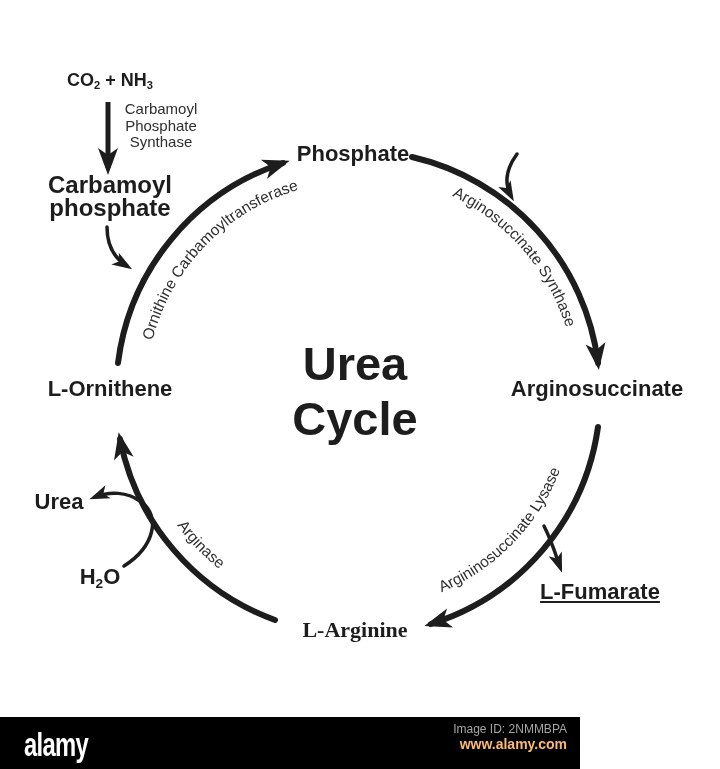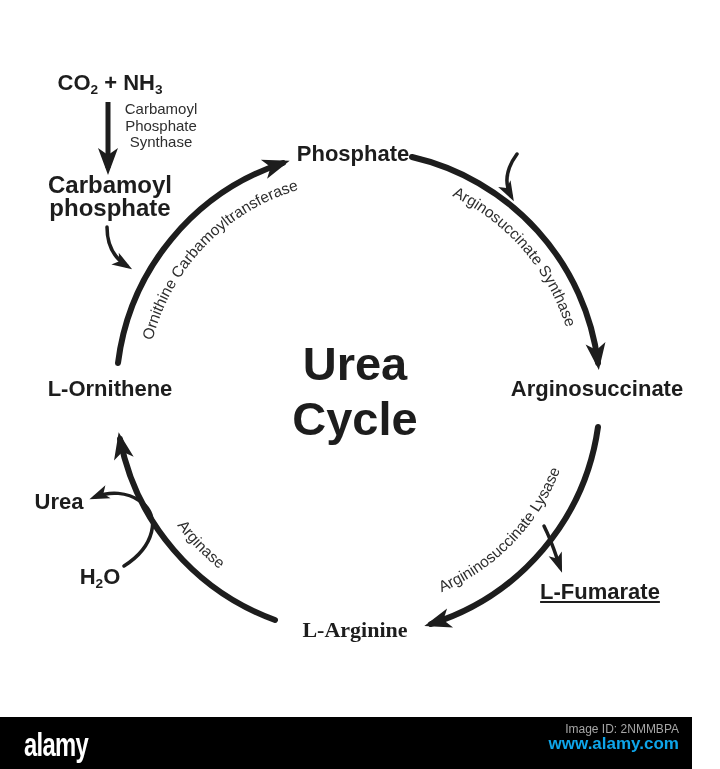--- a/index.html
+++ b/index.html
@@ -3,31 +3,31 @@
 <meta charset="utf-8">
 <style>
   html,body{margin:0;padding:0;background:#fff;}
   .stage{position:relative;width:720px;height:769px;background:#ffffff;overflow:hidden;
          font-family:"Liberation Sans", sans-serif;color:#1d1d1d;}
   .diagram-svg{position:absolute;left:0;top:0;}
   .lbl{position:absolute;transform:translateX(-50%);font-weight:bold;white-space:nowrap;
        color:#1d1d1d;text-align:center;}
   .lbl sub{font-size:0.62em;position:relative;top:0.28em;vertical-align:baseline;}
   .lbl-met{font-size:22px;}
-  .lbl-co2{font-size:22px;}
+  .lbl-co2{font-size:18px;}
   .lbl-cp{font-size:24px;line-height:23px;}
   .lbl-cps{font-size:15px;font-weight:normal;color:#2e2e2e;line-height:16.5px;}
   .title{position:absolute;left:355px;top:336px;transform:translateX(-50%);
          font-size:47px;font-weight:bold;line-height:55px;text-align:center;color:#1d1d1d;}
-  .footer{position:absolute;left:0;top:717px;width:692px;height:52px;background:#000000;}
+  .footer{position:absolute;left:0;top:717px;width:580px;height:52px;background:#000000;}
   .brand{position:absolute;left:24px;top:10px;color:#ffffff;font-size:34px;font-weight:bold;
          letter-spacing:-1px;transform:scaleX(0.7);transform-origin:left center;line-height:34px;}
   .footer-right{position:absolute;right:13px;top:5px;text-align:right;}
   .footer-id{font-size:12px;color:#a6a6a6;line-height:14px;}
-  .footer-site{font-size:17px;color:#0ea5e9;font-weight:bold;line-height:16px;}
+  .footer-site{font-size:14px;color:#fdba74;font-weight:bold;line-height:16px;}
   .svg-enzyme{font-family:"Liberation Sans", sans-serif;font-size:15.5px;fill:#2e2e2e;}
 </style>
 </head>
 <body>
 
 <div class="stage">
 
   <svg class="diagram-svg" width="720" height="717" viewBox="0 0 720 717">
     <defs>
       <marker id="ah-big" viewBox="0 0 30 24" markerUnits="userSpaceOnUse" markerWidth="30" markerHeight="24" refX="22" refY="12" orient="auto">

